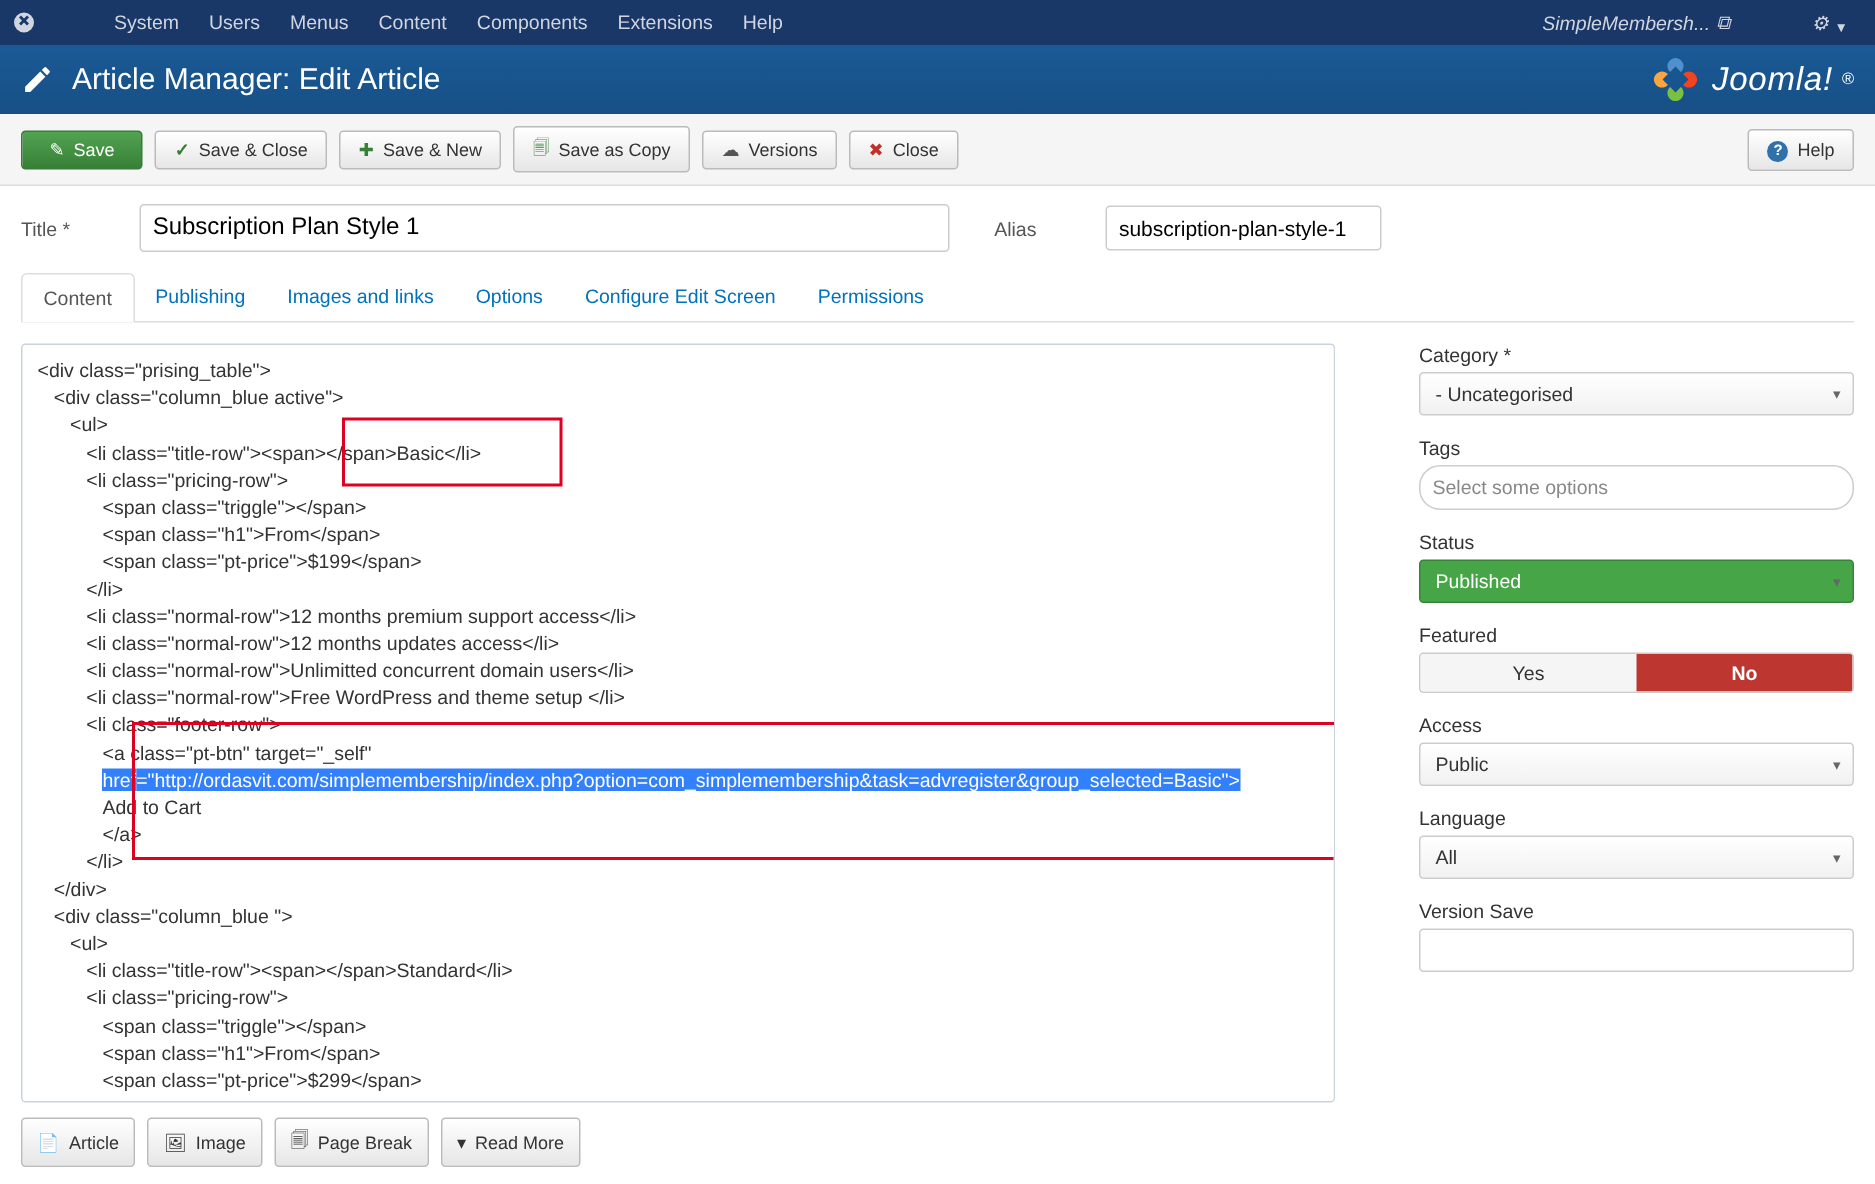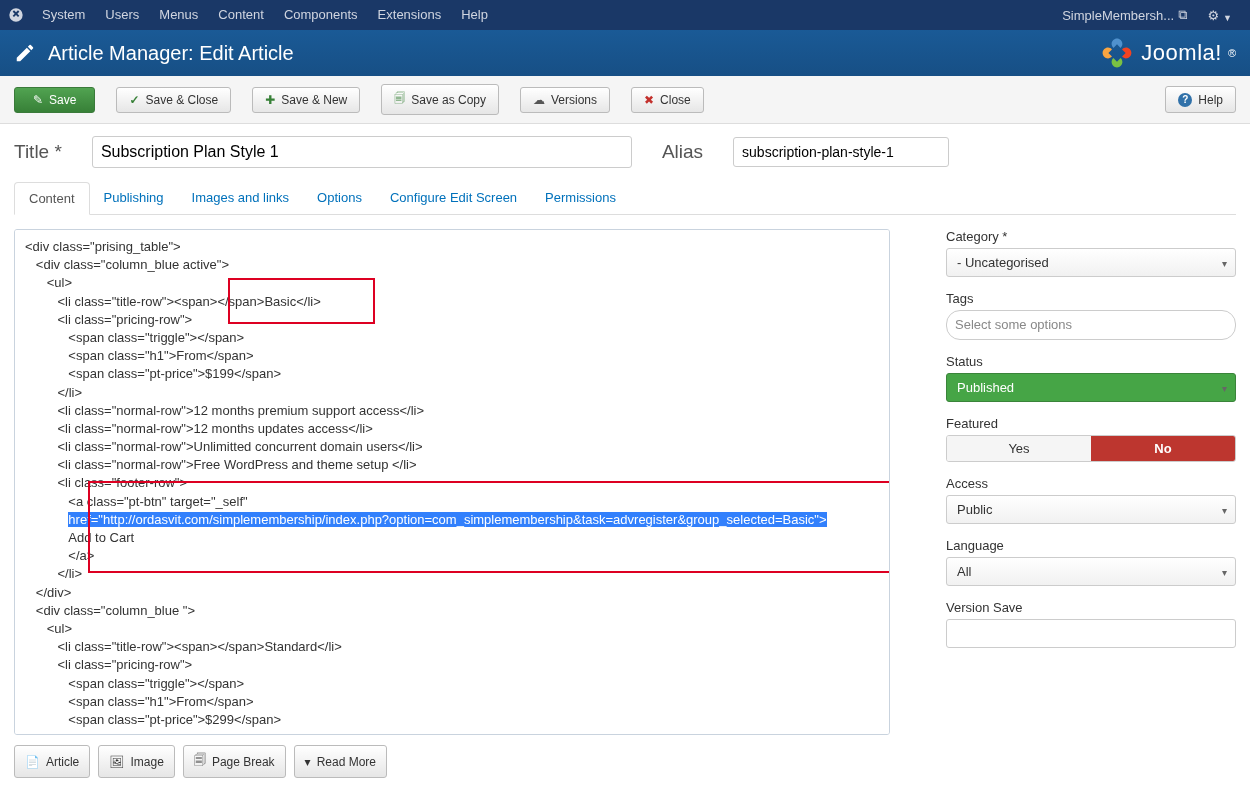--- a/index.html
+++ b/index.html
@@ -1,49 +1,49 @@
 <!DOCTYPE html>
 <html><head>
 <meta charset="utf-8">
 <style>
 * { margin: 0; padding: 0; box-sizing: border-box; font-family: "Helvetica Neue", Helvetica, Arial, sans-serif; }
 body { background: #fff; font-size: 13px; color: #333; }
 
 
-.top-admin-bar { background: #1a3867; height: 30px; display: flex; align-items: center; padding: 0 8px; color: #d0d5e0; font-size: 13px; }
+.top-admin-bar { background: #1a3867; height: 30px; display: flex; align-items: center; padding: 0 8px; color: #d0d5e0; font-size: 13px; gap: 34px; }
 .top-admin-bar .joomla-icon { width: 16px; height: 16px; margin-right: 8px; }
 .top-admin-bar .menu-item { padding: 0 10px; cursor: pointer; line-height: 30px; }
 .top-admin-bar .spacer { flex: 1; }
-.top-admin-bar .right-item { padding: 0 10px; cursor: pointer; display: flex; align-items: flex-end; gap: 4px; }
+.top-admin-bar .right-item { padding: 0 10px; cursor: pointer; display: flex; align-items: flex-end; gap: 4px; font-style: italic; }
 
 
 .header-bar { background: linear-gradient(to bottom, #1a5a96, #174f85); height: 46px; display: flex; align-items: center; padding: 0 14px; color: #fff; }
 .header-bar .pencil-icon { width: 22px; height: 22px; margin-right: 12px; }
 .header-bar .title { font-size: 20px; font-weight: 300; flex: 1; }
-.header-bar .logo { display: flex; align-items: center; gap: 6px; }
-
-
-.toolbar { background: #f5f5f5; border-bottom: 1px solid #ddd; padding: 8px 14px; display: flex; gap: 21px; align-items: center; }
+.header-bar .logo { display: flex; align-items: center; gap: 6px; font-style: italic; }
+
+
+.toolbar { background: #f5f5f5; border-bottom: 1px solid #ddd; padding: 8px 14px; display: flex; gap: 8px; align-items: center; }
 .btn { display: inline-flex; align-items: center; gap: 6px; padding: 5px 12px; border: 1px solid #bbb; border-radius: 3px; background: linear-gradient(to bottom, #fff, #e6e6e6); cursor: pointer; font-size: 12px; color: #333; }
 .btn-success { background: linear-gradient(to bottom, #51a351, #378037); border-color: #3a7a3a; color: #fff; padding: 5px 18px; }
 .toolbar .spacer { flex: 1; }
 .icon-check::before { content: "✓"; color: #378037; font-weight: bold; }
 .icon-plus::before { content: "✚"; color: #378037; }
 .icon-copy::before { content: "🗐"; color: #378037; font-size: 11px; }
 .icon-versions::before { content: "☁"; color: #555; }
 .icon-cancel::before { content: "✖"; color: #c3302c; }
 .icon-question::before { content: "?"; display: inline-block; width: 14px; height: 14px; border-radius: 50%; background: #3071a9; color: #fff; text-align: center; font-size: 10px; line-height: 14px; font-weight: bold; }
 .icon-apply::before { content: "✎"; }
 
 
 .form-row { padding: 12px 14px 0; display: flex; gap: 30px; align-items: center; }
-.form-row label { font-size: 19px; color: #555; }
-.form-row input[type=text] { padding: 6px 8px; border: 1px solid #ccc; border-radius: 3px; font-size: 14px; }
+.form-row label { font-size: 13px; color: #555; }
+.form-row input[type=text] { padding: 6px 8px; border: 1px solid #ccc; border-radius: 3px; font-size: 14px; margin-left: 16px; }
 .title-input { width: 540px; font-size: 16px !important; }
-.alias-input { width: 216px; }
+.alias-input { width: 184px; }
 
 
 .tabs { display: flex; border-bottom: 1px solid #ddd; margin: 14px 14px 0; }
 .tab { padding: 8px 14px; cursor: pointer; font-size: 13px; color: #0071bb; margin-bottom: -1px; }
 .tab.active { border: 1px solid #ddd; border-bottom: 1px solid #fff; border-radius: 4px 4px 0 0; color: #555; background: #fff; }
 
 
 .content-wrap { display: flex; padding: 14px; gap: 20px; align-items: flex-start; }
 .editor-pane { flex: 1; }
 .editor-area { border: 1px solid #c9d3de; border-radius: 3px; background: #fff; height: 506px; overflow-y: scroll; padding: 8px 10px; font-family: Consolas, Monaco, monospace; font-size: 13px; line-height: 1.4; position: relative; white-space: nowrap; }

